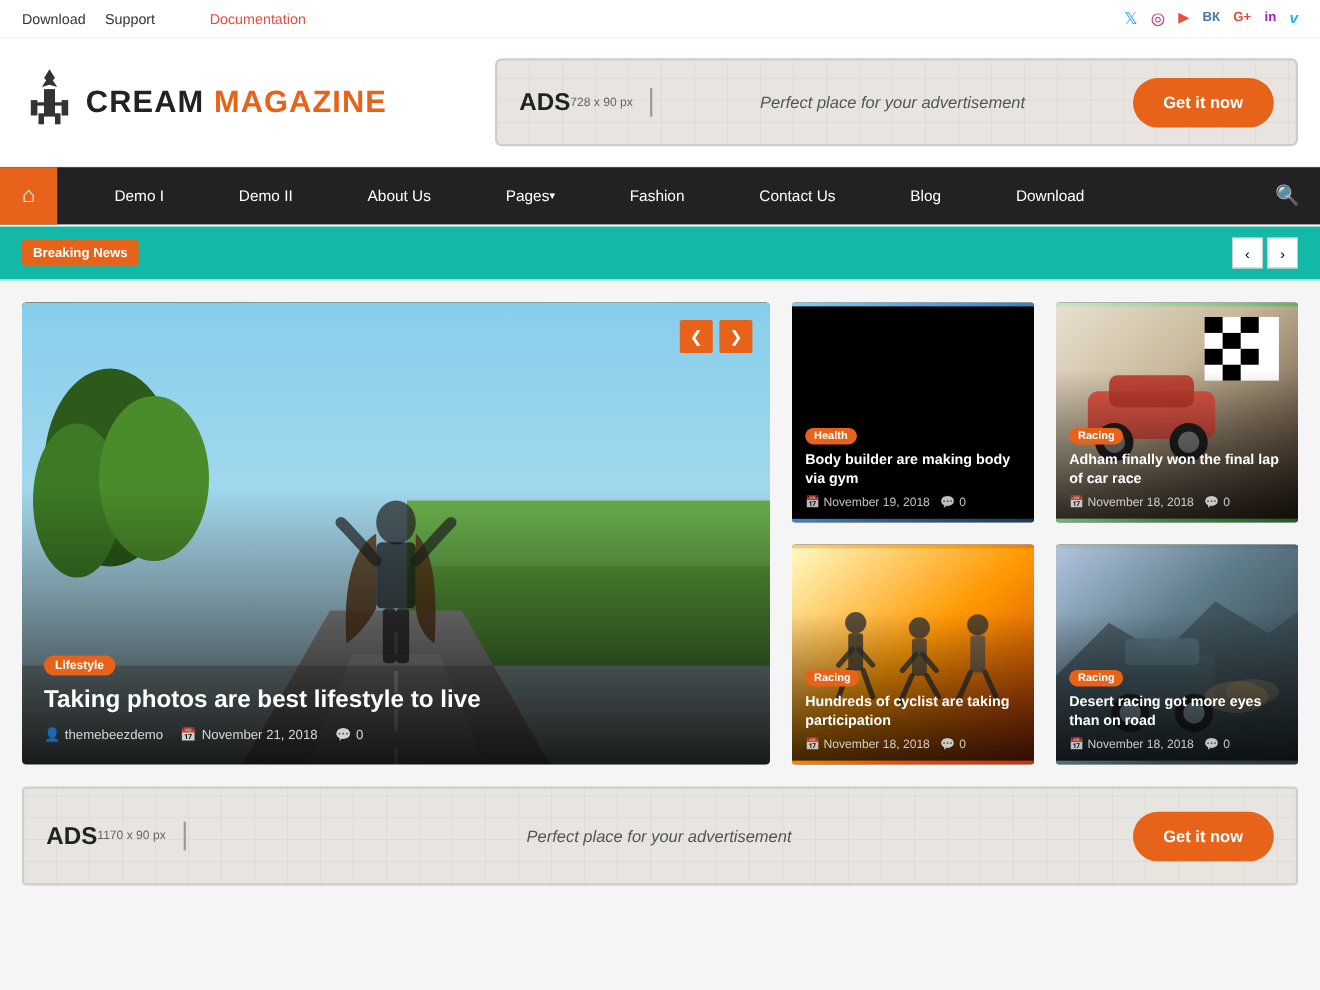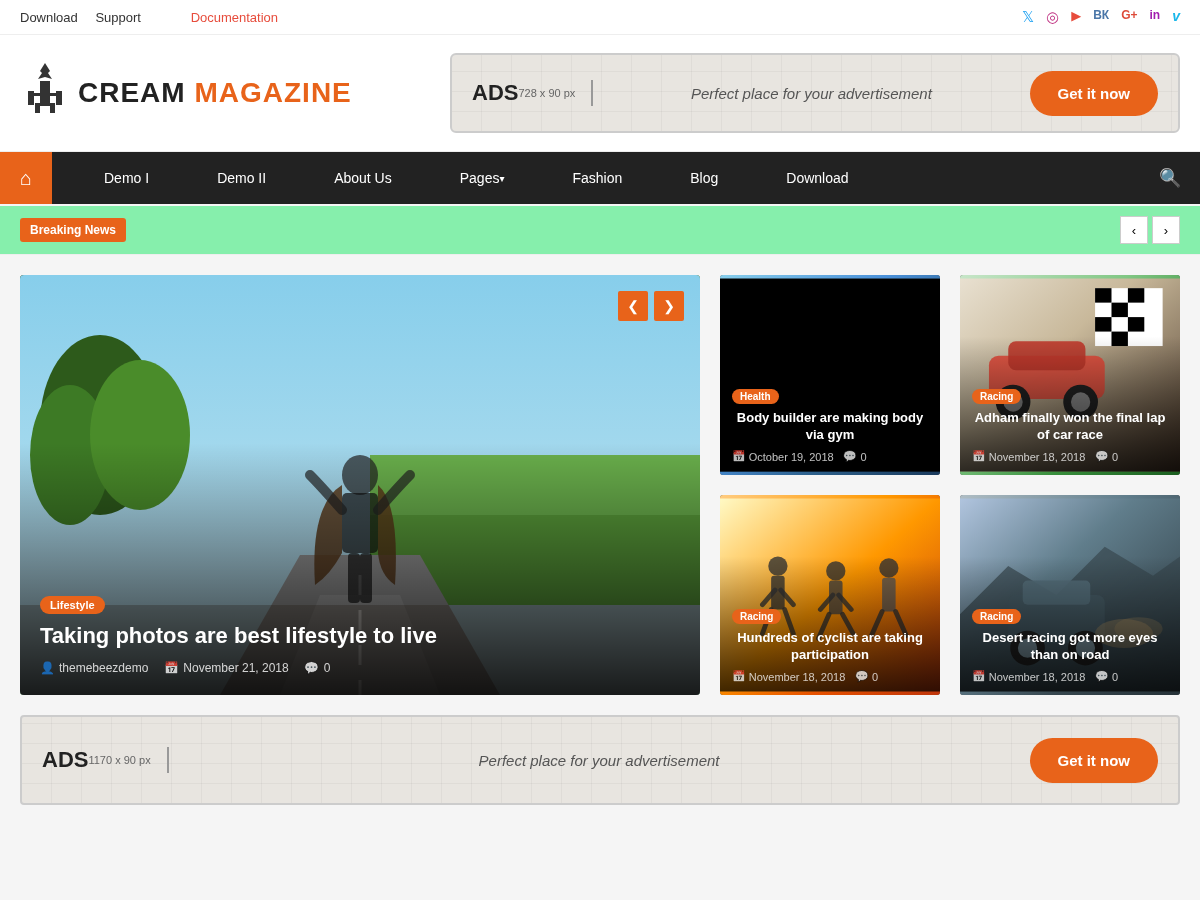--- a/index.html
+++ b/index.html
@@ -62,21 +62,21 @@
       font-size: 14px; cursor: pointer; font-weight: 500; position: relative; margin-left: 36px;
     }
     .nav-item.has-arrow::after { content: ' ▾'; font-size: 10px; }
     .nav-search {
       margin-left: auto; color: #fff; padding: 0 18px; height: 52px;
       display: flex; align-items: center; font-size: 18px; cursor: pointer;
     }
 
     
     .breaking-news {
-      display: flex; align-items: center; padding: 10px 20px; background: #86efac;
+      display: flex; align-items: center; padding: 10px 20px; background: #14b8a6;
       border-bottom: 1px solid #eee; margin-top: 2px;
     }
     .breaking-badge {
       background: #e8631a; color: #fff; font-size: 12px; font-weight: 700;
       padding: 5px 10px; border-radius: 3px; white-space: nowrap; margin-right: 16px;
     }
     .breaking-text { font-size: 14px; color: #333; flex: 1; }
     .breaking-nav { display: flex; gap: 4px; margin-left: auto; }
     .breaking-nav-btn {
       border: 1px solid #ccc; background: #fff; width: 28px; height: 28px;
@@ -134,21 +134,21 @@
       background: linear-gradient(135deg, #ffcc80 0%, #ff9800 40%, #e65100 70%, #bf360c 100%);
     }
     .side-card-bg-4 {
       background: linear-gradient(135deg, #b0bec5 0%, #607d8b 40%, #37474f 70%, #263238 100%);
     }
     .side-card-content { position: absolute; bottom: 0; left: 0; right: 0; padding: 12px; }
     .side-category {
       background: #e8631a; color: #fff; font-size: 10px; font-weight: 700;
       padding: 2px 8px; border-radius: 20px; display: inline-block; margin-bottom: 6px;
     }
-    .side-title { font-size: 13px; font-weight: 700; color: #fff; margin-bottom: 6px; line-height: 1.3; text-align: center; }
+    .side-title { font-size: 13px; font-weight: 700; color: #fff; margin-bottom: 6px; line-height: 1.3; }
     .side-meta { display: flex; gap: 10px; align-items: center; }
     .side-meta span { color: rgba(255,255,255,0.75); font-size: 11px; display: flex; align-items: center; gap: 3px; }
 
     
     .bottom-ad {
       margin: 0 20px 20px;
       background: #e8e5e0;
       border: 2px solid #ccc;
       border-radius: 4px;
       display: flex; align-items: center;
@@ -213,20 +213,21 @@
 </div>
 
 <nav class="nav">
   <div class="nav-home">⌂</div>
   <div class="nav-items">
     <div class="nav-item">Demo I</div>
     <div class="nav-item">Demo II</div>
     <div class="nav-item">About Us</div>
     <div class="nav-item has-arrow">Pages</div>
     <div class="nav-item">Fashion</div>
+    <div class="nav-item">Contact Us</div>
     <div class="nav-item">Blog</div>
     <div class="nav-item">Download</div>
   </div>
   <div class="nav-search">🔍</div>
 </nav>
 
 <div class="breaking-news">
   <span class="breaking-badge">Breaking News</span>
   <div class="breaking-nav">
     <button class="breaking-nav-btn">‹</button>
@@ -344,21 +345,21 @@
               <stop offset="100%" style="stop-color:rgba(0,0,0,0.75)"></stop>
             </linearGradient>
           </defs>
           <rect width="228" height="200" fill="url(#ov1)"></rect>
         </svg>
       </div>
       <div class="side-card-content">
         <span class="side-category">Health</span>
         <div class="side-title">Body builder are making body via gym</div>
         <div class="side-meta">
-          <span>📅 <span>October 19, 2018</span></span>
+          <span>📅 <span>November 19, 2018</span></span>
           <span>💬 <span>0</span></span>
         </div>
       </div>
     </div>
 
     <div class="side-card">
       <div class="side-card-bg side-card-bg-2">
         <svg width="100%" height="200" viewBox="0 0 228 200">
           <defs>
             <linearGradient id="bg2" x1="0%" y1="0%" x2="100%" y2="100%">

